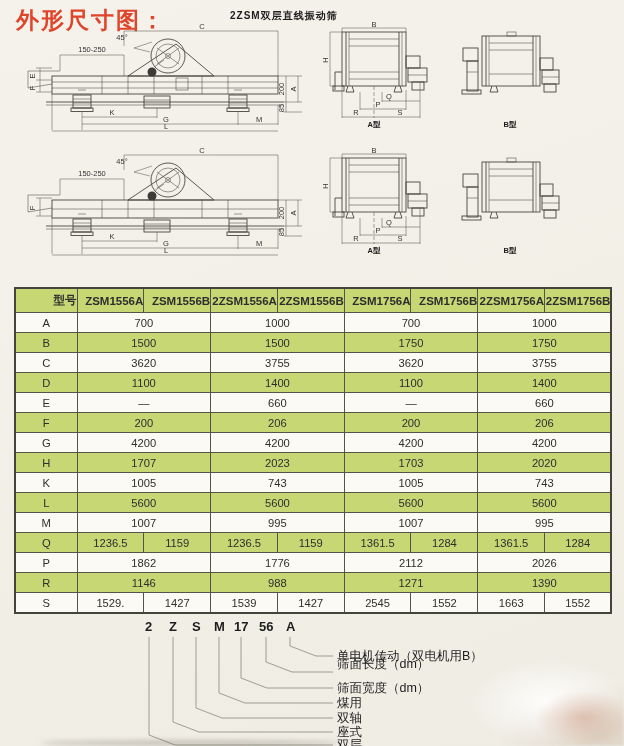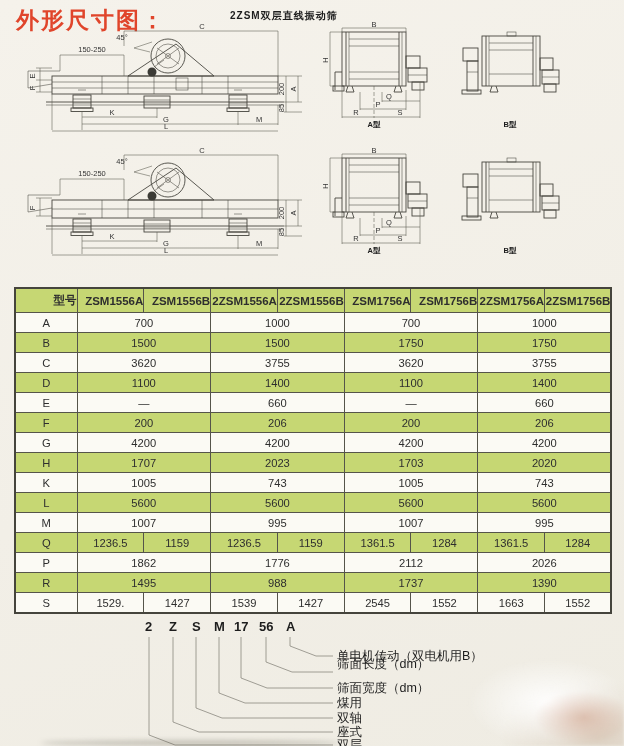--- a/index.html
+++ b/index.html
@@ -472,23 +472,23 @@
         </tr>
         <tr class="white">
           <td>P</td>
           <td colspan="2">1862</td>
           <td colspan="2">1776</td>
           <td colspan="2">2112</td>
           <td colspan="2">2026</td>
         </tr>
         <tr class="green">
           <td>R</td>
-          <td colspan="2">1495</td>
+          <td colspan="2">1146</td>
           <td colspan="2">988</td>
-          <td colspan="2">1737</td>
+          <td colspan="2">1271</td>
           <td colspan="2">1390</td>
         </tr>
         <tr class="white">
           <td>S</td>
           <td colspan="1">1529.</td>
           <td colspan="1">1427</td>
           <td colspan="1">1539</td>
           <td colspan="1">1427</td>
           <td colspan="1">2545</td>
           <td colspan="1">1552</td>

